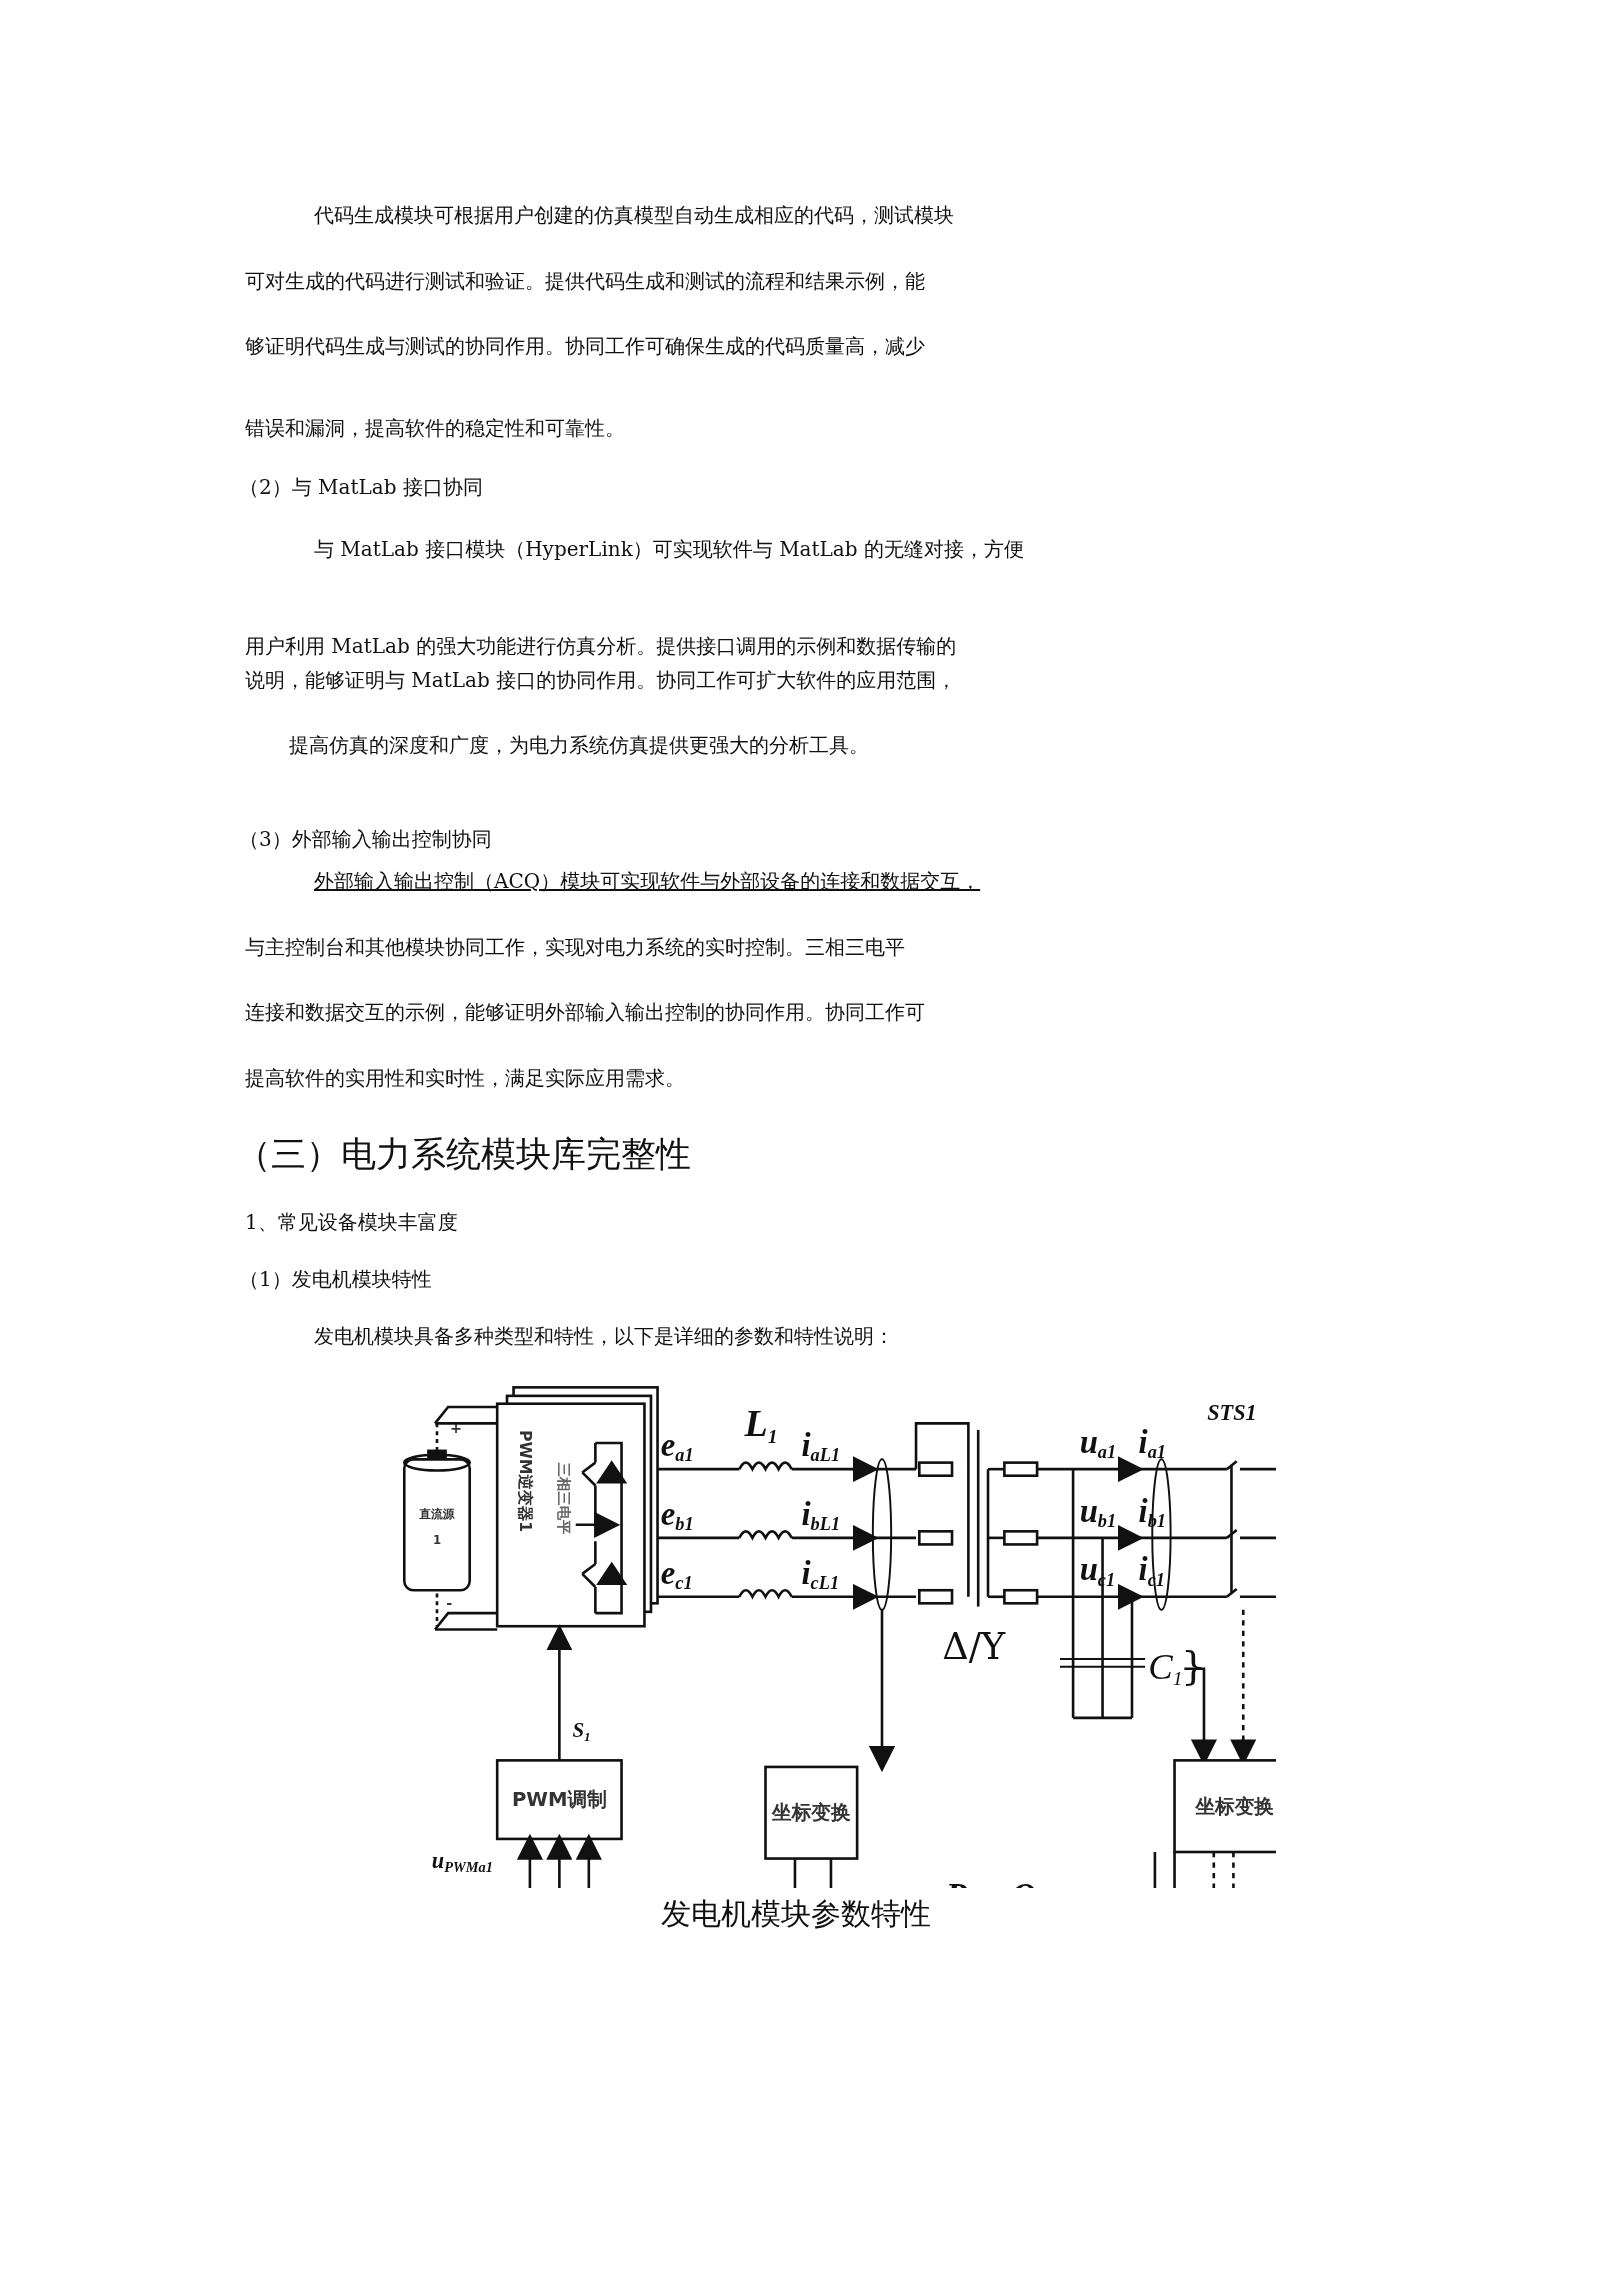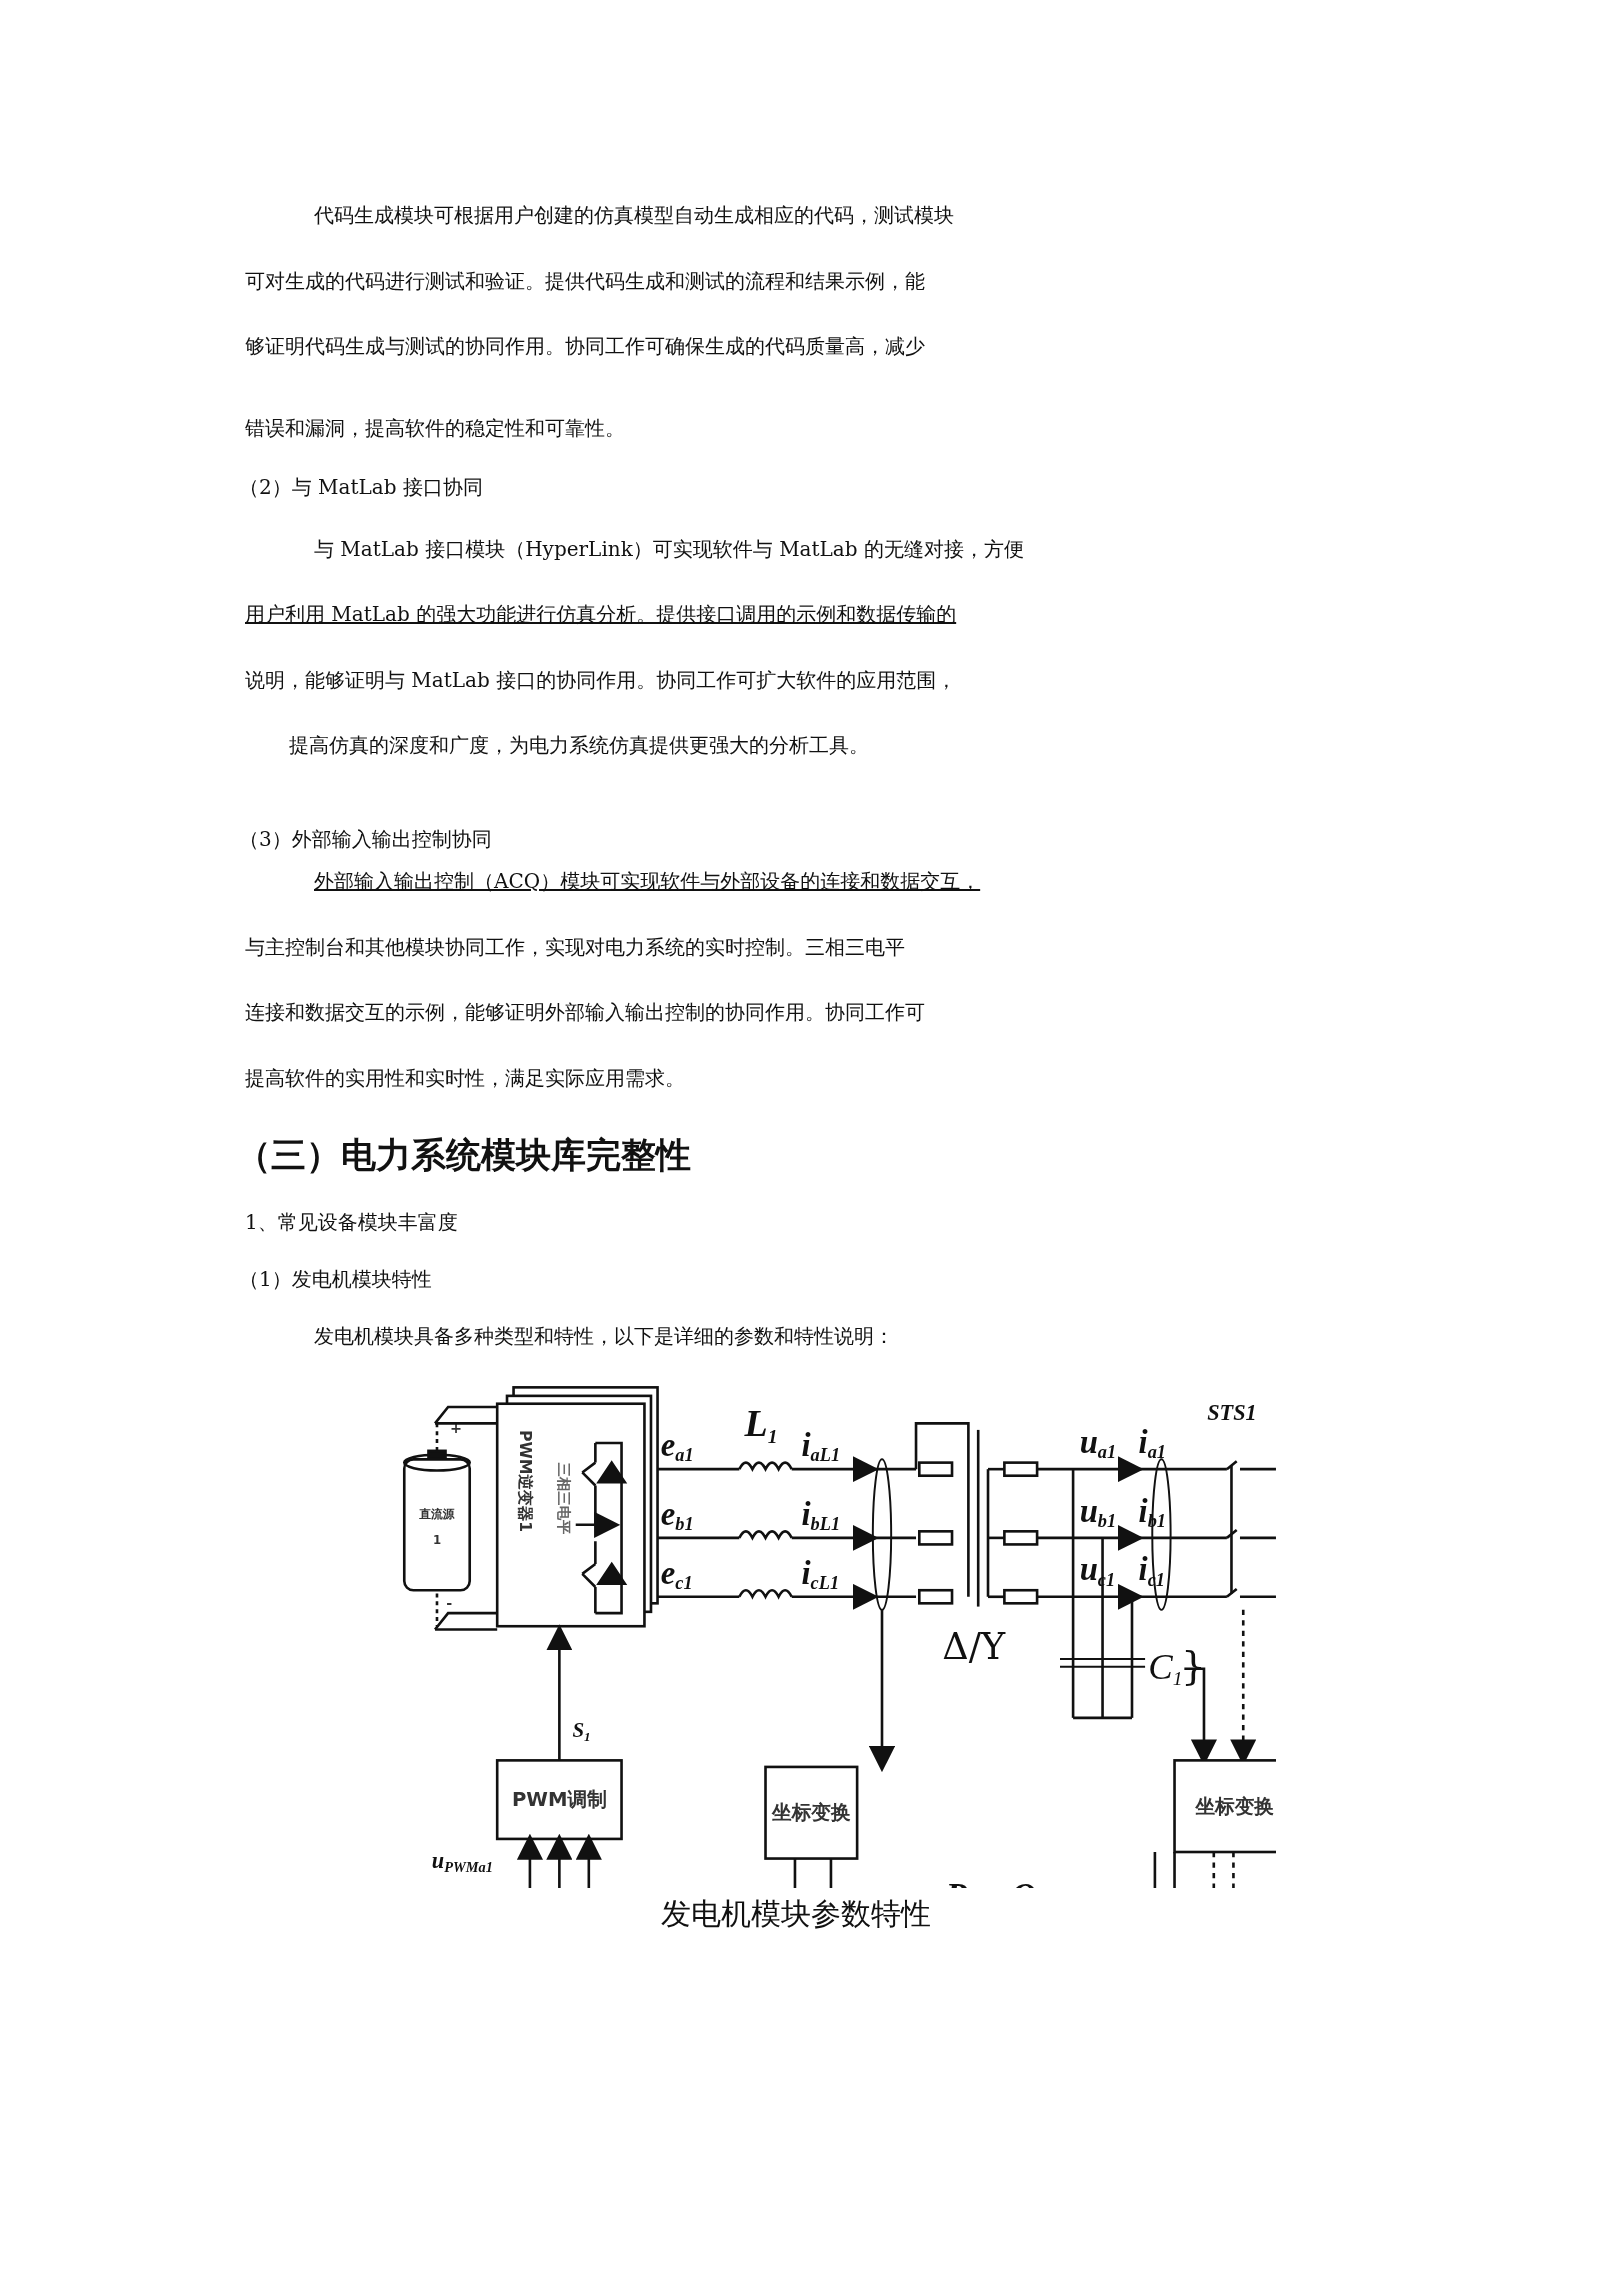--- a/index.html
+++ b/index.html
@@ -19,35 +19,35 @@
 <div>
   <div class="line" style="left:314px; top:196px;">代码生成模块可根据用户创建的仿真模型自动生成相应的代码，测试模块</div>
   <div class="line" style="left:245px; top:262px;">可对生成的代码进行测试和验证。提供代码生成和测试的流程和结果示例，能</div>
   <div class="line" style="left:245px; top:327px;">够证明代码生成与测试的协同作用。协同工作可确保生成的代码质量高，减少</div>
   <div class="line" style="left:245px; top:409px;font-family:Liberation Serif, serif;">错误和漏洞，提高软件的稳定性和可靠性。</div>
 </div>
 
 <div>
   <div class="line" style="left:239px; top:468px;">（2）与 MatLab 接口协同</div>
   <div class="line" style="left:314px; top:530px;">与 MatLab 接口模块（HyperLink）可实现软件与 MatLab 的无缝对接，方便</div>
-  <div class="line" style="left:245px; top:595px;text-decoration:underline;">用户利用 MatLab 的强大功能进行仿真分析。提供接口调用的示例和数据传输的</div>
+  <div class="line" style="left:245px; top:627px;">用户利用 MatLab 的强大功能进行仿真分析。提供接口调用的示例和数据传输的</div>
   <div class="line" style="left:245px; top:661px;">说明，能够证明与 MatLab 接口的协同作用。协同工作可扩大软件的应用范围，</div>
   <div class="line" style="left:245px; top:726px;margin-left:44px;">提高仿真的深度和广度，为电力系统仿真提供更强大的分析工具。</div>
 </div>
 
 <div>
   <div class="line" style="left:239px; top:800px;margin-top:20px;">（3）外部输入输出控制协同</div>
   <div class="line" style="left:314px; top:862px;text-decoration:underline;">外部输入输出控制（ACQ）模块可实现软件与外部设备的连接和数据交互，</div>
   <div class="line" style="left:245px; top:928px;">与主控制台和其他模块协同工作，实现对电力系统的实时控制。三相三电平</div>
   <div class="line" style="left:245px; top:993px;">连接和数据交互的示例，能够证明外部输入输出控制的协同作用。协同工作可</div>
   <div class="line" style="left:245px; top:1059px;">提高软件的实用性和实时性，满足实际应用需求。</div>
 </div>
 
 <div>
-  <div class="line h2" style="left:236px; top:1135px;font-weight:bold;">（三）电力系统模块库完整性</div>
+  <div class="line h2" style="left:236px; top:1135px;">（三）电力系统模块库完整性</div>
   <div class="line" style="left:245px; top:1203px;">1、常见设备模块丰富度</div>
   <div class="line" style="left:239px; top:1260px;">（1）发电机模块特性</div>
   <div class="line" style="left:314px; top:1317px;">发电机模块具备多种类型和特性，以下是详细的参数和特性说明：</div>
 </div>
 
 <div class="figure">
   <svg viewBox="0 0 1340 790" xmlns="http://www.w3.org/2000/svg" stroke="#111" fill="none" stroke-width="4">
     <defs>
       <marker id="arr" markerWidth="10" markerHeight="10" refX="8" refY="5" orient="auto">
         <path d="M0,0 L10,5 L0,10 z" fill="#111" stroke="none"></path>

